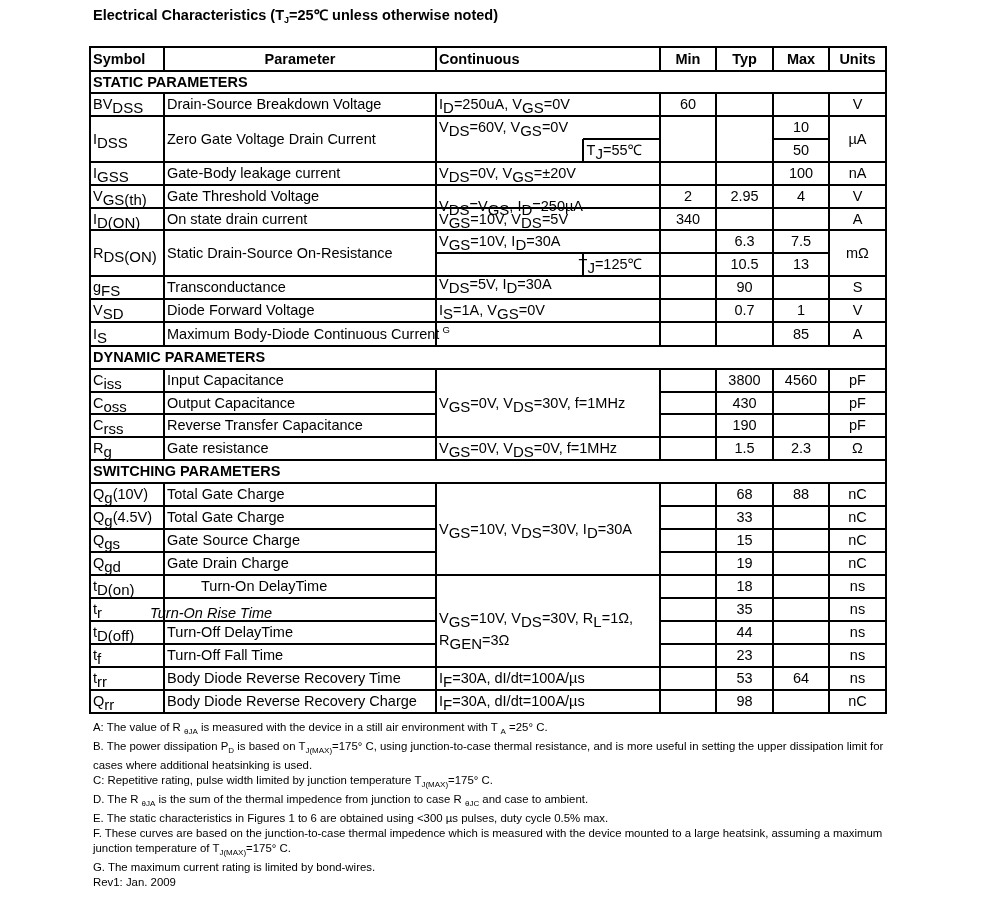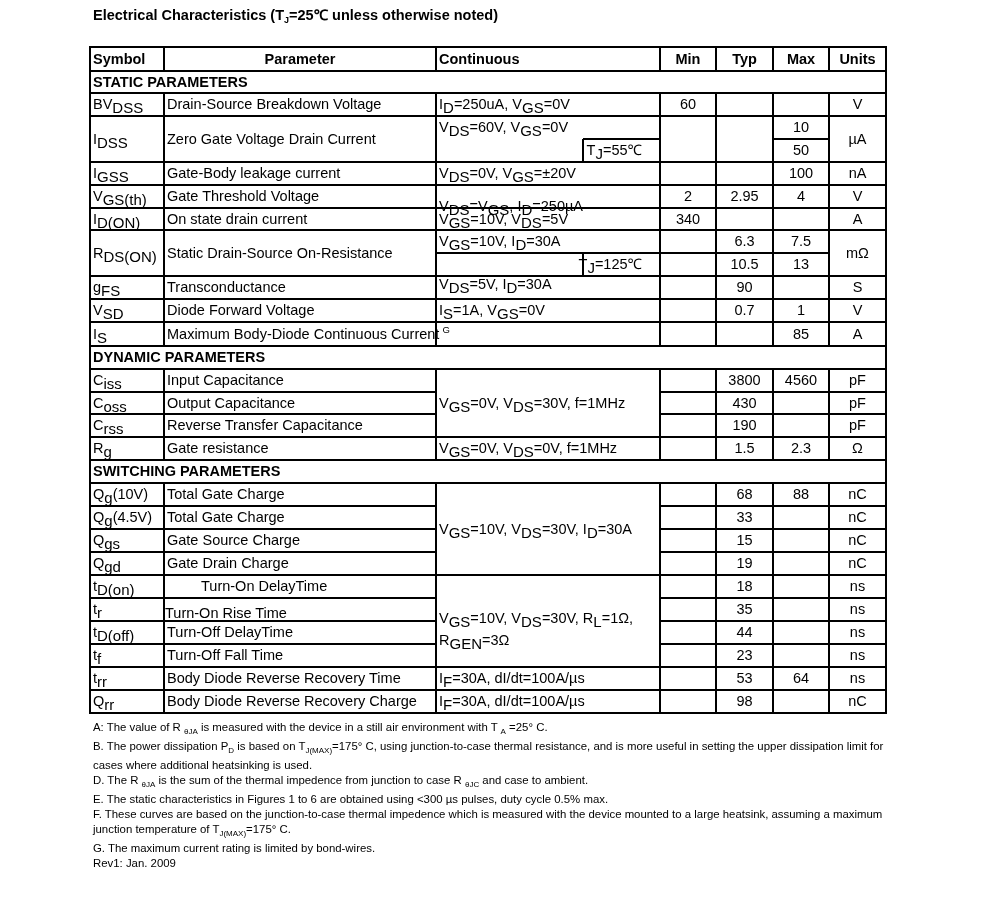--- a/index.html
+++ b/index.html
@@ -425,21 +425,21 @@
     </div>
     <div class="cell c" style="left: 773px; top: 575px; width: 56px; height: 23px;">
       <span></span>
     </div>
     <div class="cell c" style="left: 829px; top: 575px; width: 57px; height: 23px;">
       <span>ns</span>
     </div>
     <div class="cell l" style="left: 90px; top: 598px; width: 74px; height: 23px;">
       <span>t<sub>r</sub></span>
     </div>
-    <div class="cell l" style="left: 162px; top: 598px; width: 272px; height: 31px;">
+    <div class="cell l" style="left: 147px; top: 598px; width: 272px; height: 31px; font-style: italic;">
       <span>Turn-On Rise Time</span>
     </div>
     <div class="cell c" style="left: 660px; top: 598px; width: 56px; height: 23px;">
       <span></span>
     </div>
     <div class="cell c" style="left: 716px; top: 598px; width: 57px; height: 23px;">
       <span>35</span>
     </div>
     <div class="cell c" style="left: 773px; top: 598px; width: 56px; height: 23px;">
       <span></span>
@@ -594,18 +594,19 @@
     <div class="line" style="left: 660px; top: 620px; width: 226px; height: 2px;"></div>
     <div class="line" style="left: 90px; top: 643px; width: 346px; height: 2px;"></div>
     <div class="line" style="left: 660px; top: 643px; width: 226px; height: 2px;"></div>
     <div class="line" style="left: 90px; top: 666px; width: 796px; height: 2px;"></div>
     <div class="line" style="left: 90px; top: 689px; width: 796px; height: 2px;"></div>
   </div>
 
 <div class="notes" id="notes">
     <p class="note">A: The value of R <sub>θJA</sub> is measured with the device in a still air environment with T <sub>A</sub> =25°  C.</p>
     <p class="note">B. The power dissipation P<sub>D</sub> is based on T<sub>J(MAX)</sub>=175°  C, using junction-to-case thermal resistance, and is more useful in setting the upper dissipation limit for cases where additional heatsinking is used.</p>
+    <p class="note">C: Repetitive rating, pulse width limited by junction temperature T<sub>J(MAX)</sub>=175°  C.</p>
     <p class="note">D. The R <sub>θJA</sub> is the sum of the thermal impedence from junction to case R <sub>θJC</sub> and case to ambient.</p>
     <p class="note">E. The static characteristics in Figures 1 to 6 are obtained using &lt;300 µs pulses, duty cycle 0.5% max.</p>
     <p class="note">F. These curves are based on the junction-to-case thermal impedence which is measured with the device mounted to a large heatsink, assuming a maximum junction temperature of T<sub>J(MAX)</sub>=175°  C.</p>
     <p class="note">G. The maximum current rating is limited by bond-wires.</p>
     <p class="note">Rev1: Jan. 2009</p>
   </div>
 
 </body></html>

